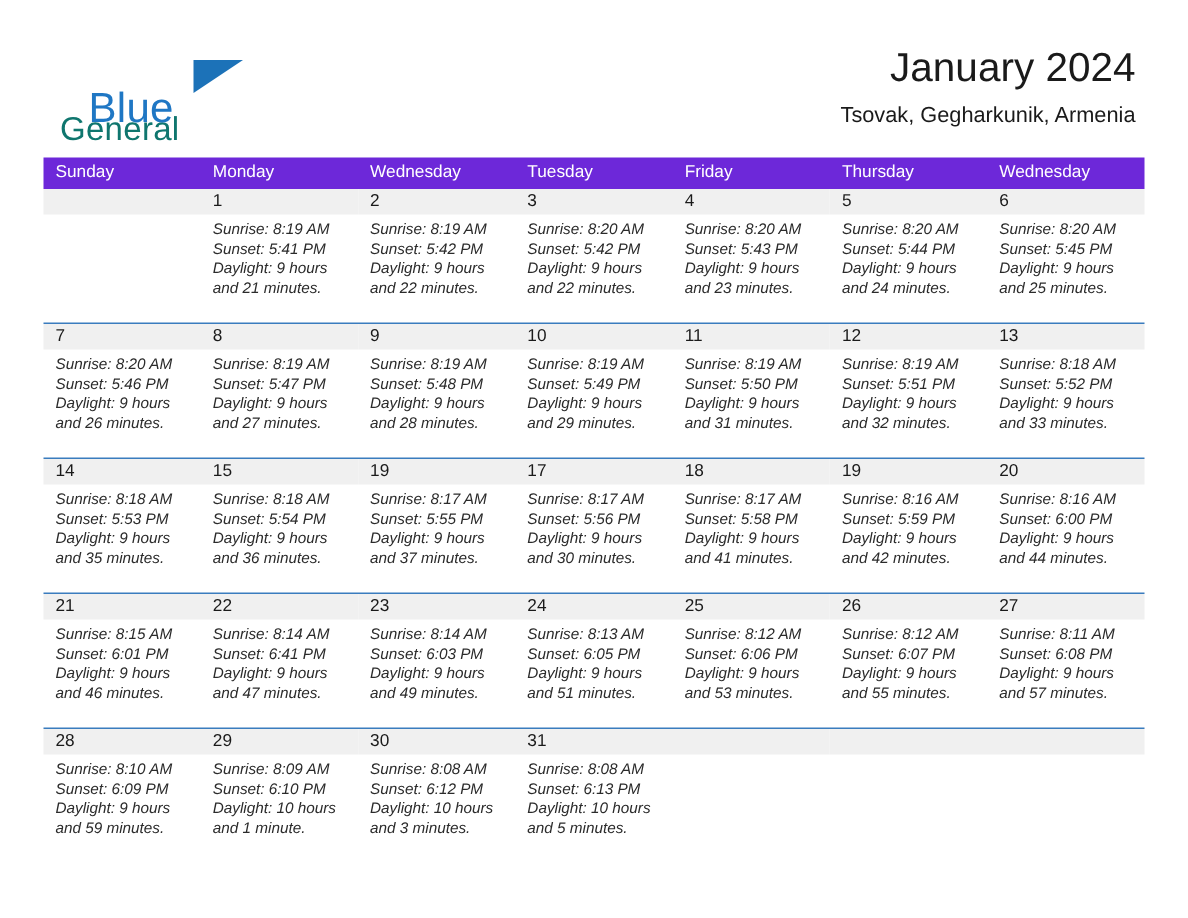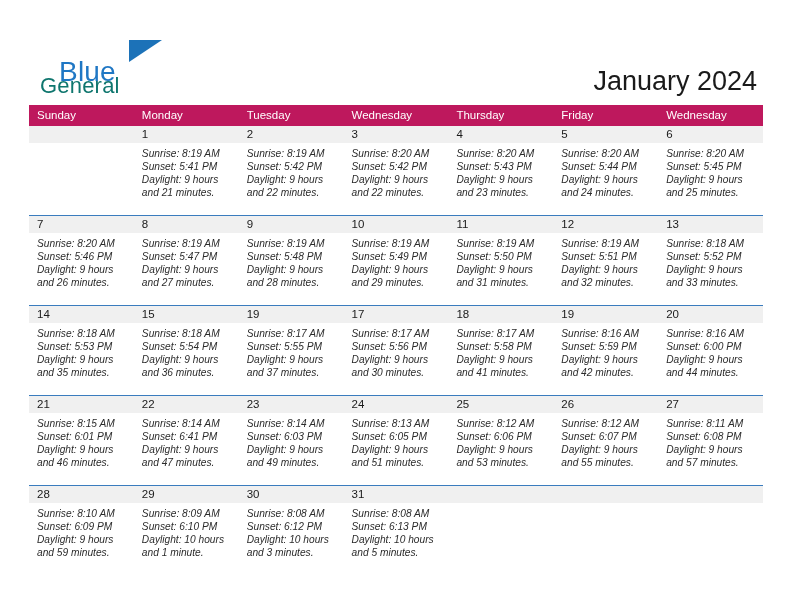--- a/index.html
+++ b/index.html
@@ -63,21 +63,20 @@
     width: 0;
     height: 0;
     border-left: 33px solid #1c72b8;
     border-bottom: 22px solid transparent;
   }
   .title-block {
     position: absolute;
     right: 35px;
     top: 28px;
     text-align: right;
-    margin-top: 36px;
   }
   .cal-title {
     font-size: 27px;
     color: #1a1a1a;
     line-height: 34px;
     white-space: nowrap;
   }
   .cal-subtitle {
     font-size: 14.5px;
     color: #1a1a1a;
@@ -88,21 +87,21 @@
 
   
   .calendar {
     position: absolute;
     left: 29px;
     top: 105px;
     width: 734px;
   }
   .weekdays {
     display: flex;
-    background: #be185d;
+    background: #6d28d9;
     height: 21px;
   }
   .weekday {
     flex: 1 1 0;
     color: #ffffff;
     font-size: 11.5px;
     line-height: 21px;
     padding-left: 8px;
     box-sizing: border-box;
     white-space: nowrap;
@@ -163,24 +162,24 @@
       <div class="cal-title">January 2024</div>
       <div class="cal-subtitle">Tsovak, Gegharkunik, Armenia</div>
     </div>
 
   </div>
 
   <div class="calendar">
     <div class="weekdays" id="weekday-row">
         <div class="weekday">Sunday</div>
         <div class="weekday">Monday</div>
+        <div class="weekday">Wednesday</div>
         <div class="weekday">Tuesday</div>
-        <div class="weekday">Wednesday</div>
+        <div class="weekday">Friday</div>
         <div class="weekday">Thursday</div>
-        <div class="weekday">Friday</div>
         <div class="weekday">Wednesday</div>
       </div>
     <div id="weeks-container">
         <div class="week">
           <div class="week-inner">
             <div class="day empty">
               <div class="day-num-band">
                 <div class="day-num"></div>
               </div>
               <div class="day-body"></div>

